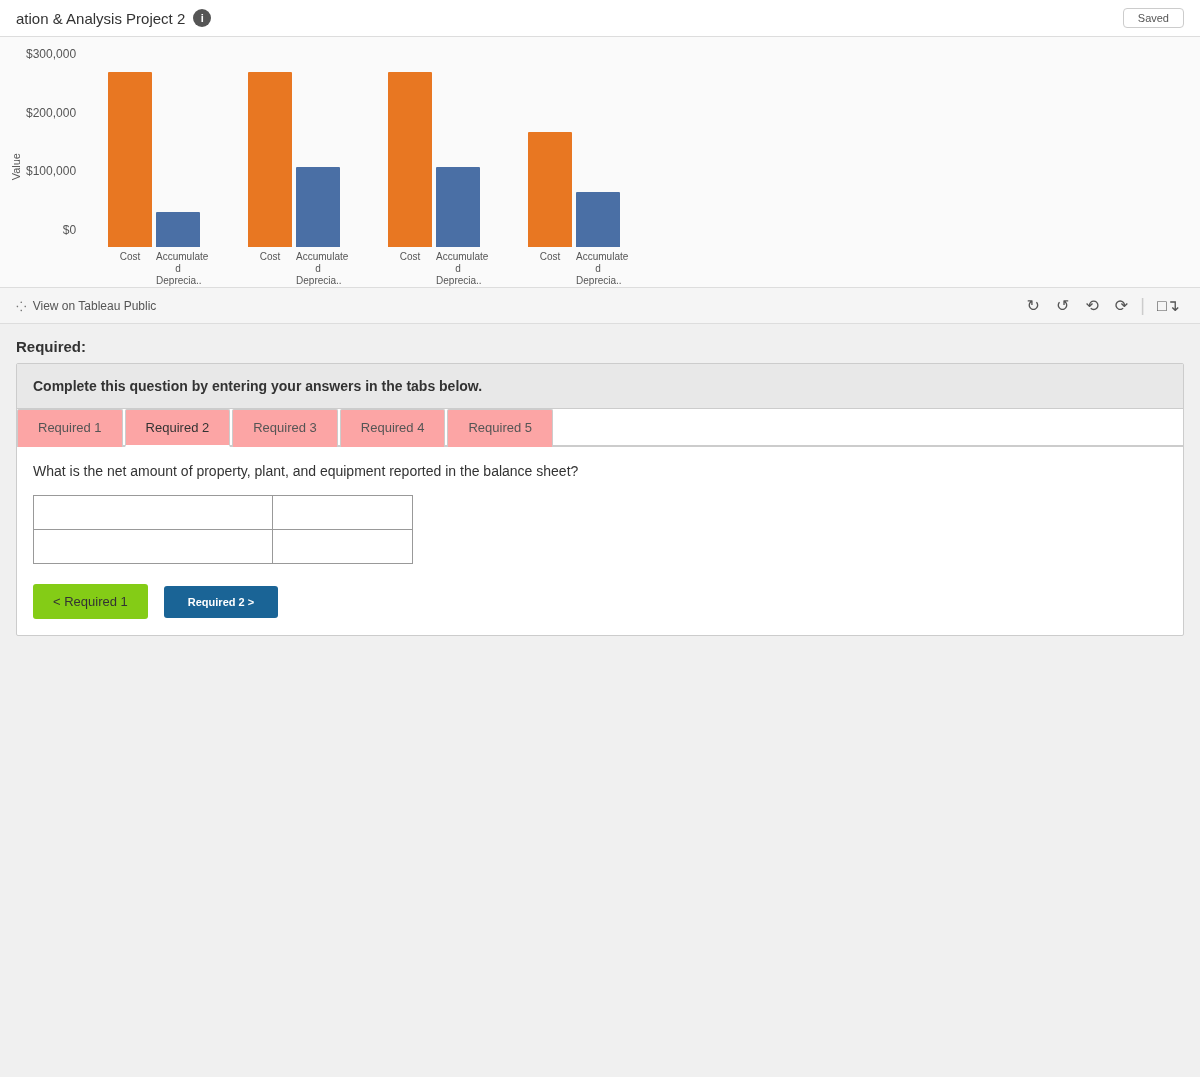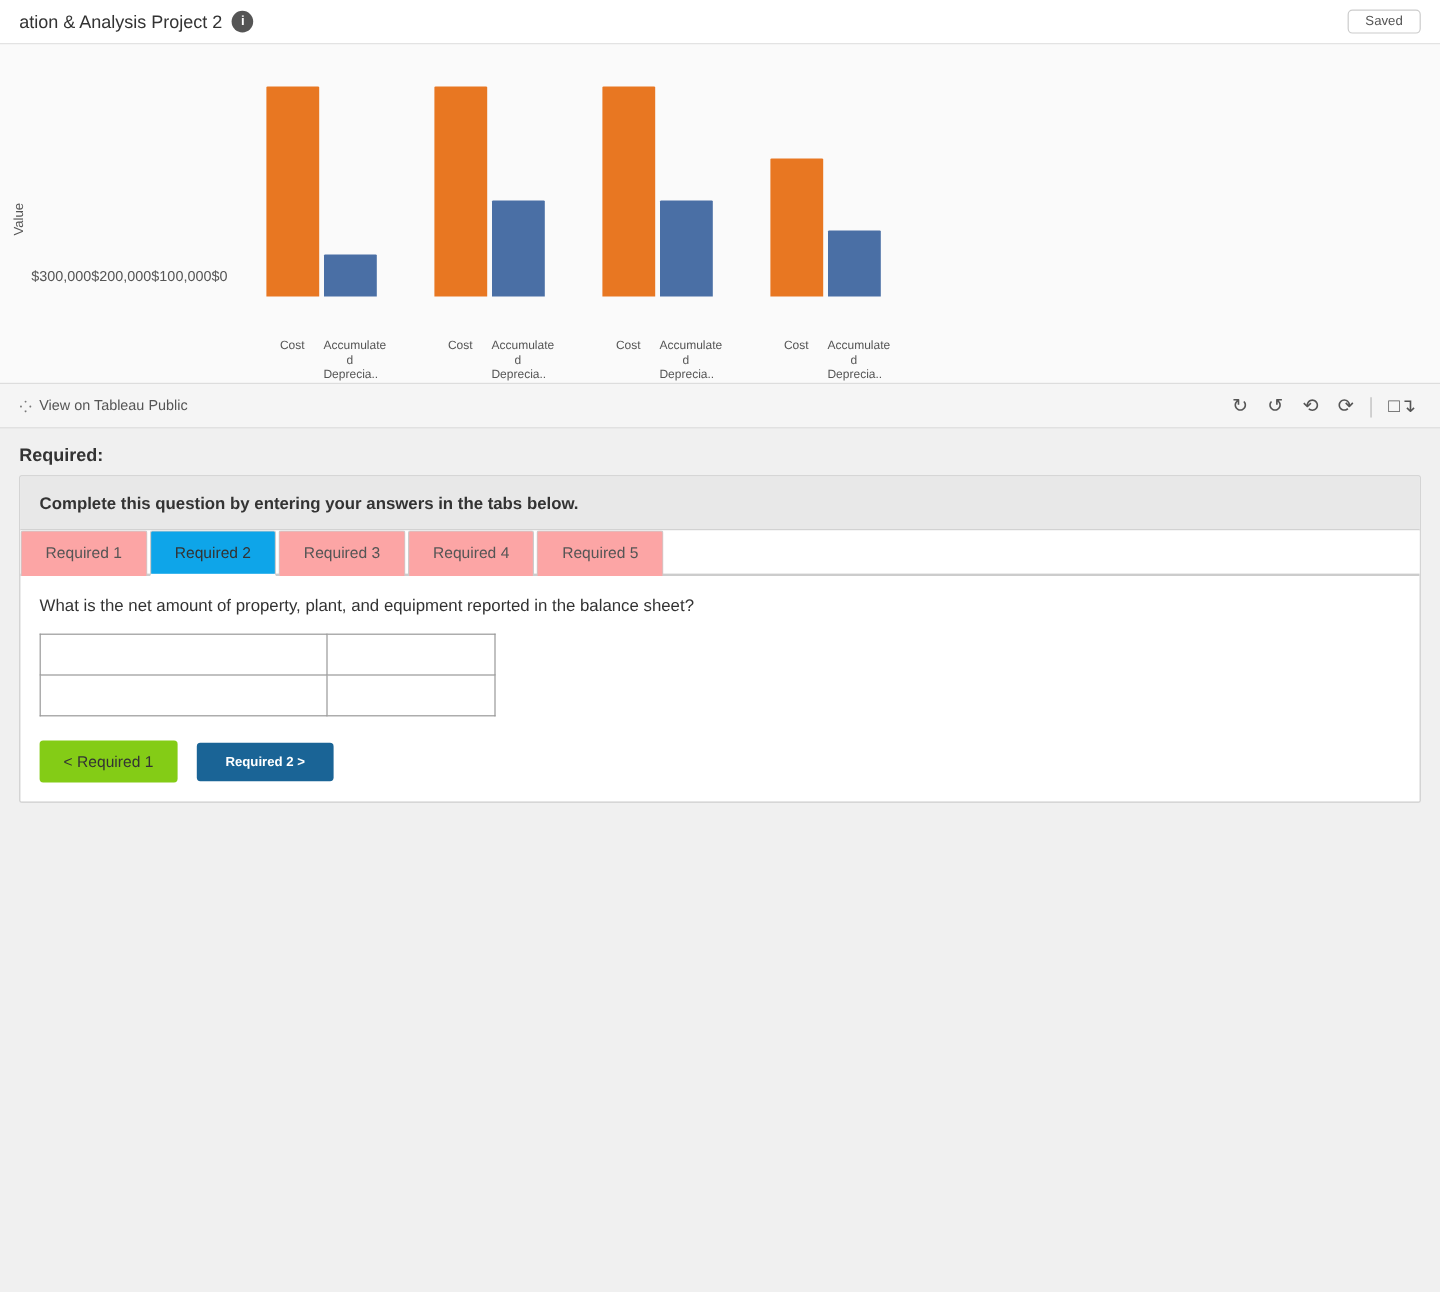--- a/index.html
+++ b/index.html
@@ -49,21 +49,21 @@
       background: #fff;
       border: 1px solid #ccc;
       border-radius: 4px;
       padding: 3px 14px;
       font-size: 11px;
       color: #555;
     }
 
     .chart-y-axis {
       display: flex;
-      flex-direction: row;
+      flex-direction: column;
       justify-content: space-between;
       align-items: flex-end;
       padding-right: 8px;
       height: 220px;
       font-size: 12px;
       color: #555;
       padding-bottom: 30px;
     }
     .y-axis-title {
       writing-mode: vertical-rl;
@@ -77,21 +77,20 @@
       display: flex;
       align-items: flex-end;
       gap: 0;
       flex: 1;
     }
     .chart-group {
       display: flex;
       flex-direction: column;
       align-items: center;
       width: 140px;
-      gap: 32px;
     }
     .chart-bars {
       display: flex;
       align-items: flex-end;
       gap: 4px;
       height: 200px;
     }
     .bar {
       width: 44px;
       border-radius: 1px 1px 0 0;
@@ -171,21 +170,21 @@
       cursor: pointer;
       border: 1px solid #ccc;
       border-bottom: none;
       background: #fca5a5;
       color: #555;
       margin-right: 2px;
       margin-bottom: -2px;
       border-radius: 2px 2px 0 0;
     }
     .tab.active {
-      background: #0ea5e9;
+      background: #fca5a5;
       color: #333;
       border-bottom: 2px solid #fff;
       font-weight: 500;
     }
 
     
     .question-area {
       padding: 16px;
     }
     .question-text {

